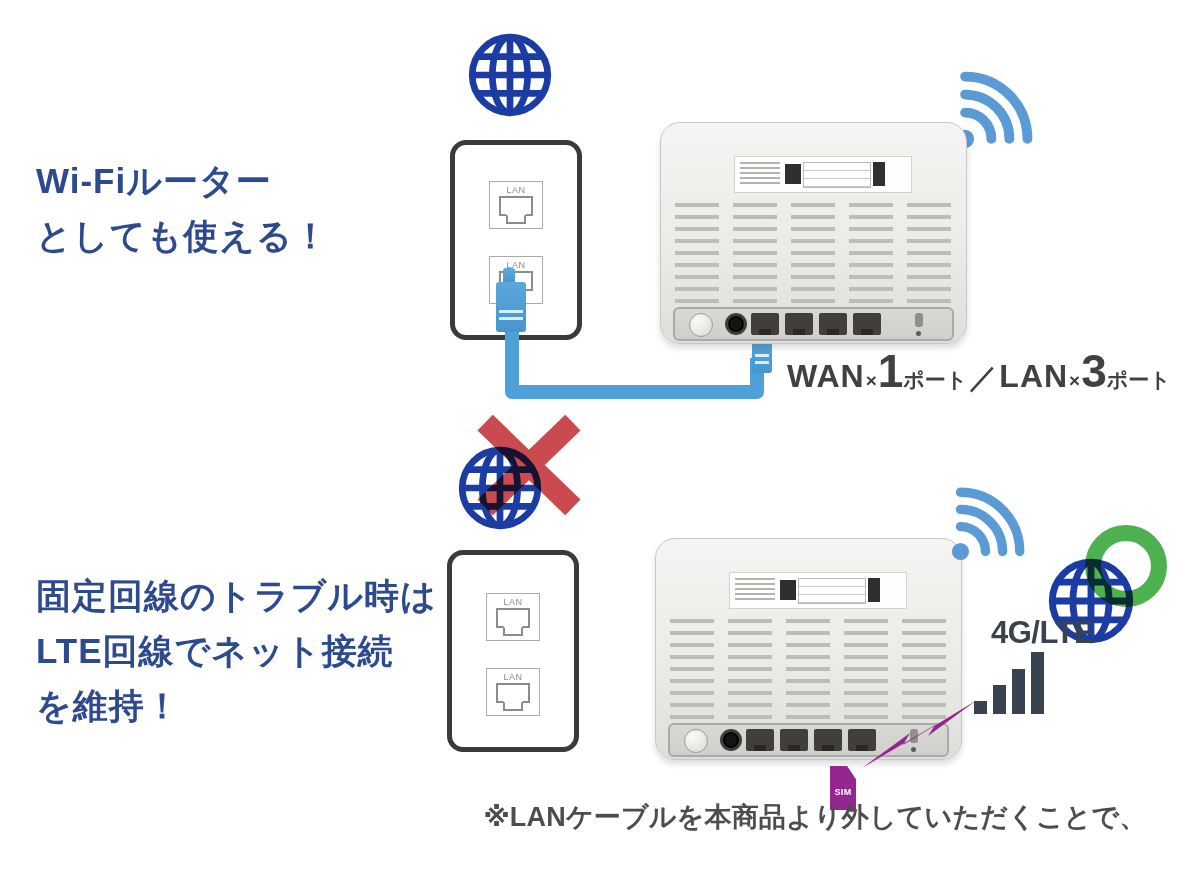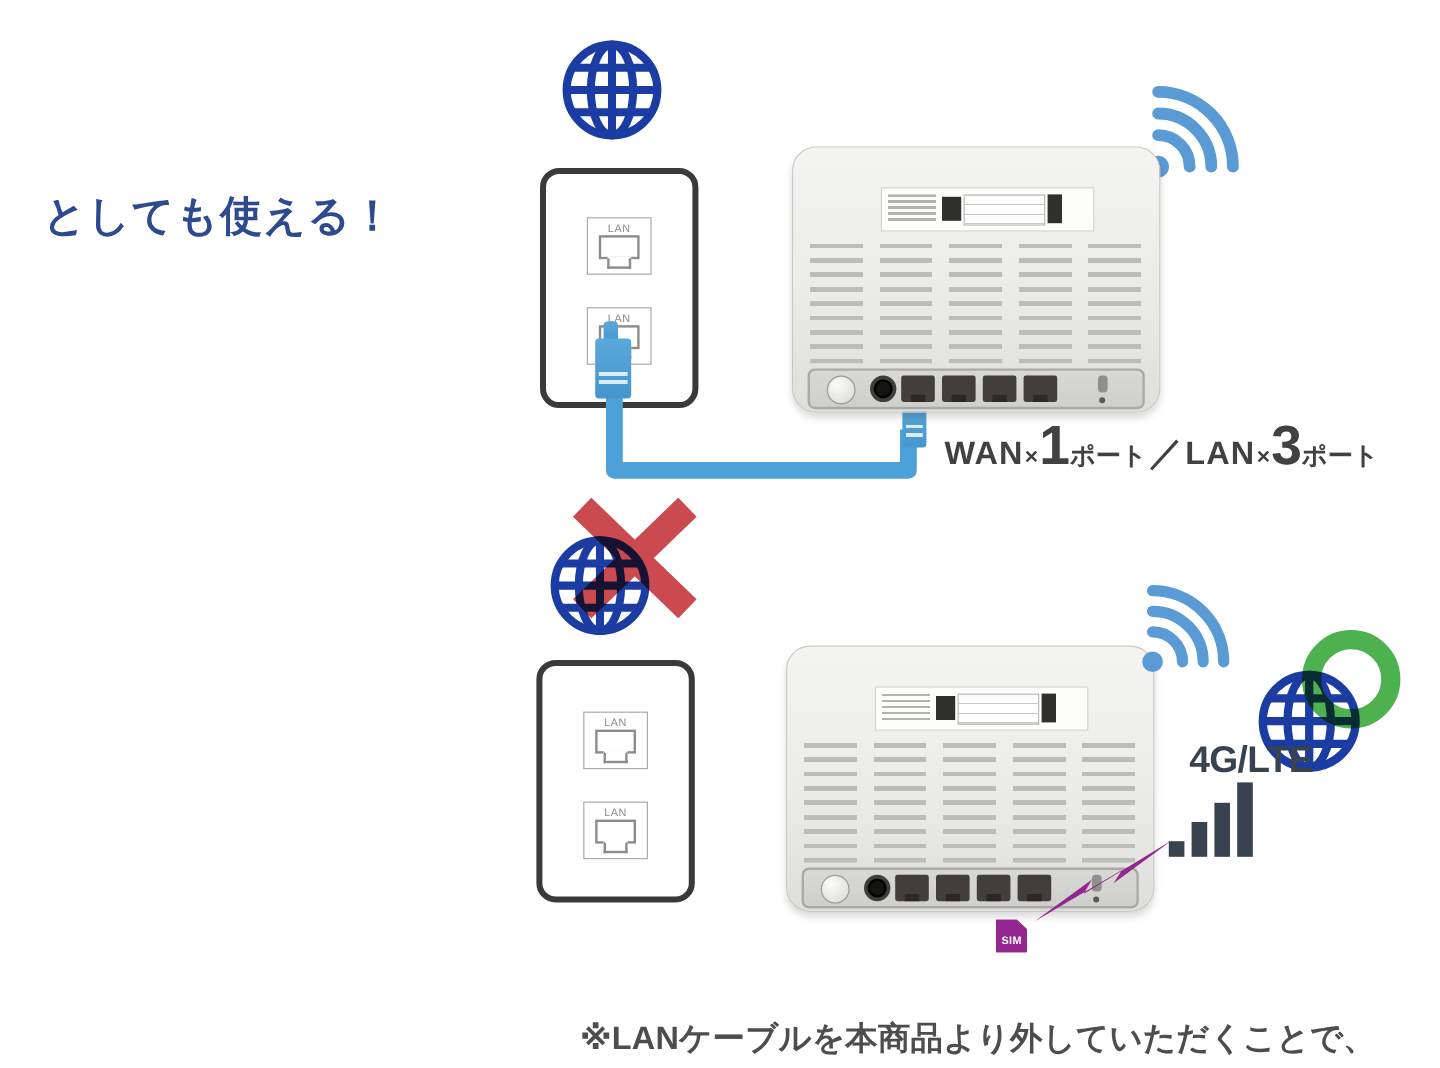--- a/index.html
+++ b/index.html
@@ -43,21 +43,21 @@
   .reset-dot{position:absolute;width:5px;height:5px;background:#5a5a58;border-radius:50%;}
 
   
   .plug-blue{position:absolute;background:linear-gradient(#5aa7dc,#4596cf);border-radius:3px;}
   .plug-stripes{position:absolute;left:3px;right:3px;height:13px;
                 background:repeating-linear-gradient(to bottom,#d9ecf7 0 3px,transparent 3px 7px);}
   .plug-white{position:absolute;background:#fff;border:1px solid #cfcfcb;border-radius:2px;}
 
   
   .wan-label{display:inline-flex;align-items:baseline;color:#414141;font-weight:700;white-space:nowrap;}
-  .wan-label .t{font-size:27px;letter-spacing:1px;}
+  .wan-label .t{font-size:32px;letter-spacing:1px;}
   .wan-label .x{font-size:19px;margin:0 1px;}
   .wan-label .n{font-size:46px;line-height:1;font-weight:700;}
   .wan-label .k{font-size:21px;}
   .wan-label .s{font-size:28px;margin:0 2px;}
 
   
   .lte-text{color:#39434f;font-size:31px;font-weight:800;letter-spacing:-.5px;}
   .bars{display:flex;align-items:flex-end;gap:6px;}
   .bars div{width:13px;background:#39434f;}
 
@@ -83,20 +83,21 @@
         <ellipse cx="50" cy="50" rx="21" ry="45"></ellipse>
         <line x1="50" y1="5" x2="50" y2="95"></line>
         <line x1="5" y1="50" x2="95" y2="50"></line>
         <line x1="11" y1="28" x2="89" y2="28"></line>
         <line x1="11" y1="72" x2="89" y2="72"></line>
       </g>
     </symbol>
   </svg>
 
   <div class="abs headline" style="left:36px;top:153px;">
+    <div>Wi-Fiルーター</div>
     <div>としても使える！</div>
   </div>
 
   <svg class="abs" style="left:468px;top:33px;" width="84" height="84" viewBox="0 0 100 100">
       <use href="#globe-sym"></use>
     </svg>
 
   <svg class="abs" style="left:952px;top:70px;" width="82" height="82" viewBox="0 0 100 100">
     <g fill="none" stroke="#5b9bd5" stroke-linecap="round" stroke-width="12">
       <circle cx="16" cy="84" r="11" fill="#5b9bd5" stroke="none"></circle>
@@ -168,20 +169,25 @@
   <svg class="abs" style="left:458px;top:446px;" width="84" height="84" viewBox="0 0 100 100">
       <use href="#globe-sym"></use>
     </svg>
   <svg class="abs blend" style="left:477px;top:415px;" width="104" height="100" viewBox="0 0 104 100">
     <g transform="translate(52,50)" fill="#cb4a50">
       <rect x="-61" y="-11" width="122" height="22" transform="rotate(44)"></rect>
       <rect x="-61" y="-11" width="122" height="22" transform="rotate(-44)"></rect>
     </g>
   </svg>
 
+  <div class="abs headline" style="left:36px;top:568px;">
+    <div>固定回線のトラブル時は</div>
+    <div>LTE回線でネット接続</div>
+    <div>を維持！</div>
+  </div>
 
   <div class="abs outlet" style="left:447px;top:550px;width:122px;height:192px;">
     <div class="jack-module" style="top:38px;">
       <div class="jack-label">LAN</div>
       <div class="jack-port"></div>
       <div class="jack-tab"></div>
     </div>
     <div class="jack-module" style="top:113px;">
       <div class="jack-label">LAN</div>
       <div class="jack-port"></div>
@@ -230,21 +236,21 @@
     <div style="height:13px;"></div>
     <div style="height:29px;"></div>
     <div style="height:45px;"></div>
     <div style="height:62px;"></div>
   </div>
 
   <svg class="abs" style="left:862px;top:700px;" width="115" height="70" viewBox="0 0 115 70">
     <polygon points="0,68 48,33 41,45 115,0 66,36 73,25" fill="#93278f"></polygon>
   </svg>
 
-  <div class="abs sim-chip" style="left:830px;top:766px;width:26px;height:28px;">
+  <div class="abs sim-chip" style="left:830px;top:766px;width:26px;height:44px;">
     <span>SIM</span>
   </div>
 
-  <div class="abs note" style="left:440px;top:800px;width:750px;margin-top:48px;">
+  <div class="abs note" style="left:440px;top:800px;width:750px;">
     <div>※LANケーブルを本商品より外していただくことで、</div>
   </div>
 
 </div>
 
 </body></html>

